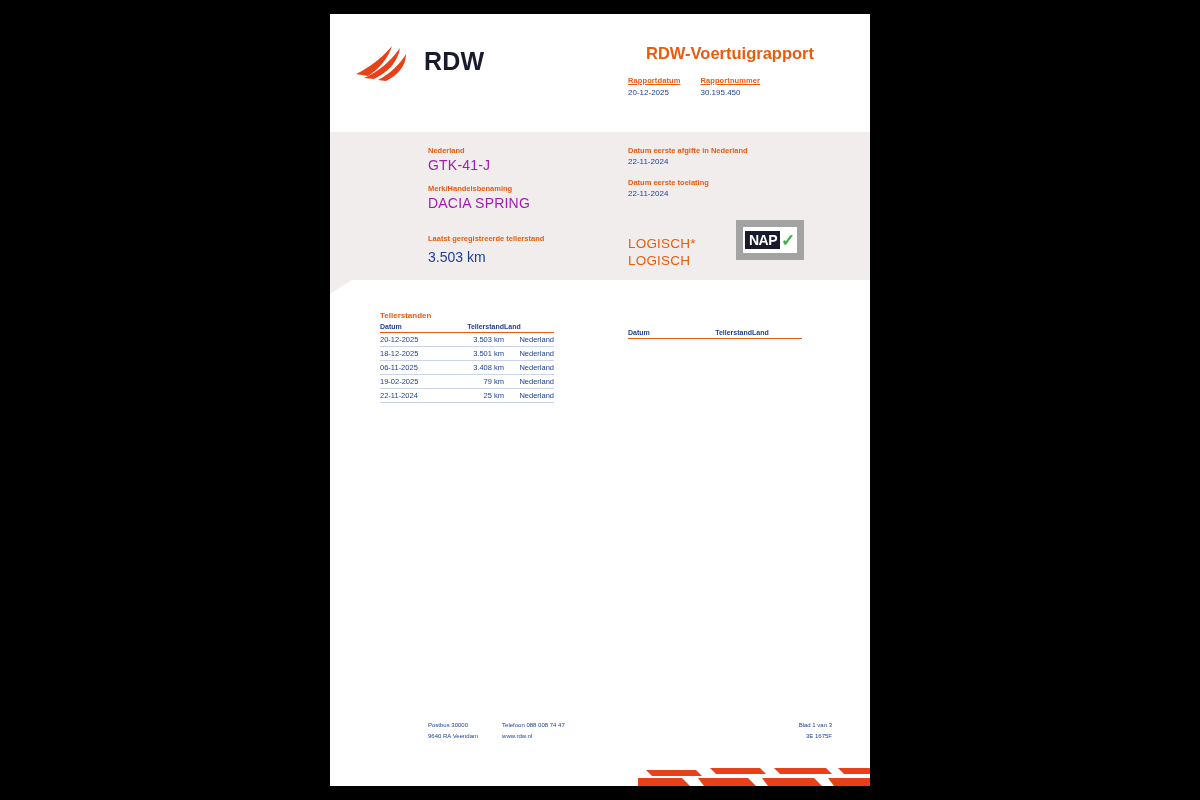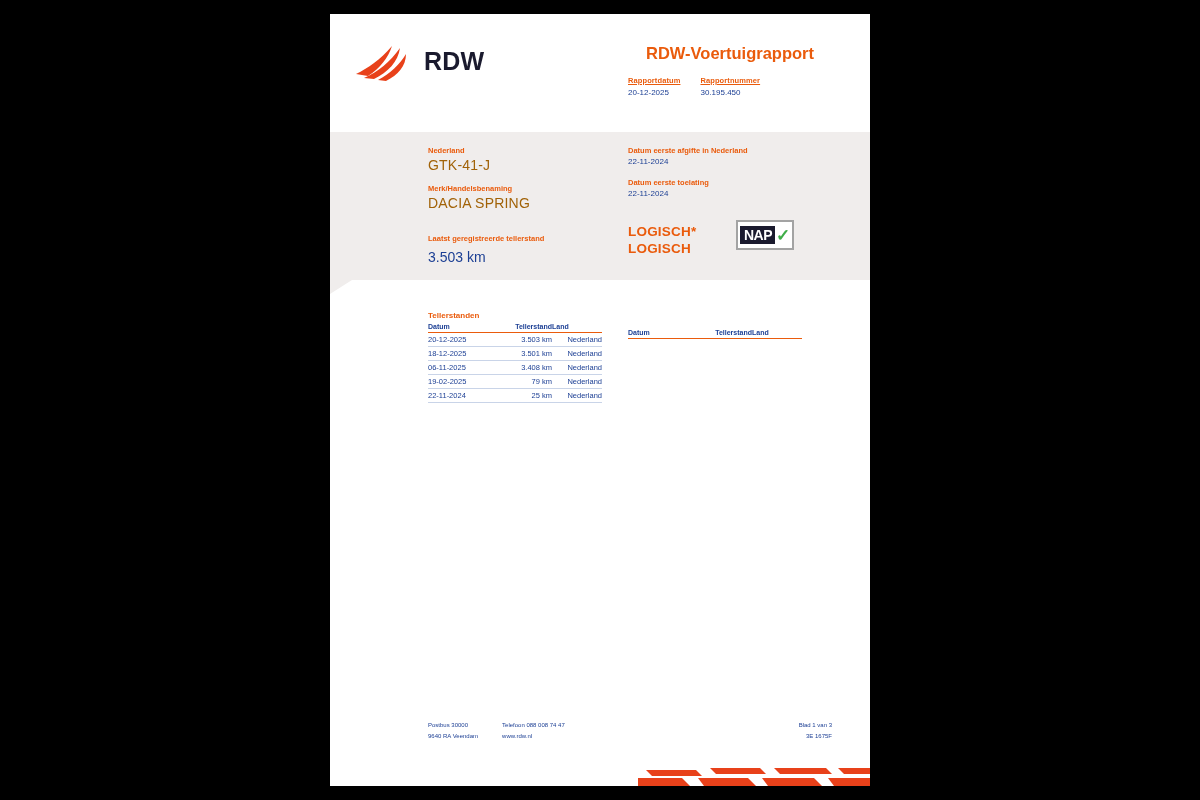--- a/index.html
+++ b/index.html
@@ -93,21 +93,21 @@
   }
   .band-left { position: absolute; left: 98px; top: 14px; }
   .band-right { position: absolute; left: 298px; top: 14px; }
   .field-label {
     color: #ea5b0c;
     font-size: 7.5px;
     font-weight: bold;
     margin-bottom: 2px;
   }
   .field-value {
-    color: #a16207;
+    color: #a21caf;
     font-size: 14px;
     margin-bottom: 11px;
     letter-spacing: 0.2px;
   }
   .field-value-sm {
     color: #1c3f94;
     font-size: 8px;
     margin-bottom: 12px;
   }
   .odo-block { position: absolute; left: 98px; top: 102px; }
@@ -117,35 +117,35 @@
     font-weight: bold;
     margin-bottom: 6px;
   }
   .odo-value {
     color: #1c3f94;
     font-size: 14px;
   }
   .verdict {
     position: absolute;
     left: 298px;
-    top: 92px;
+    top: 104px;
     color: #ea5b0c;
     font-size: 13.5px;
-    font-weight: bold;
+    font-weight: normal;
     line-height: 1.25;
     letter-spacing: 0.2px;
   }
   .nap-logo {
     position: absolute;
     left: 406px;
     top: 88px;
     width: 54px;
     height: 26px;
     background: #ffffff;
-    border: 2px solid #a3a3a3;
+    border: 7px solid #a3a3a3;
     display: flex;
     align-items: center;
   }
   .nap-text {
     background: #1a1a2e;
     color: #ffffff;
     font-weight: bold;
     font-size: 14px;
     padding: 1px 3px 1px 4px;
     letter-spacing: -0.5px;
@@ -156,21 +156,21 @@
     font-size: 17px;
     font-weight: bold;
     margin-left: 1px;
     line-height: 1;
   }
 
   
   .tables {
     position: relative;
     margin-top: 31px;
-    padding-left: 98px;
+    padding-left: 50px;
   }
   .table-title {
     color: #ea5b0c;
     font-size: 8px;
     font-weight: bold;
     margin-bottom: 3px;
   }
   .tbl {
     border-collapse: collapse;
     width: 174px;

